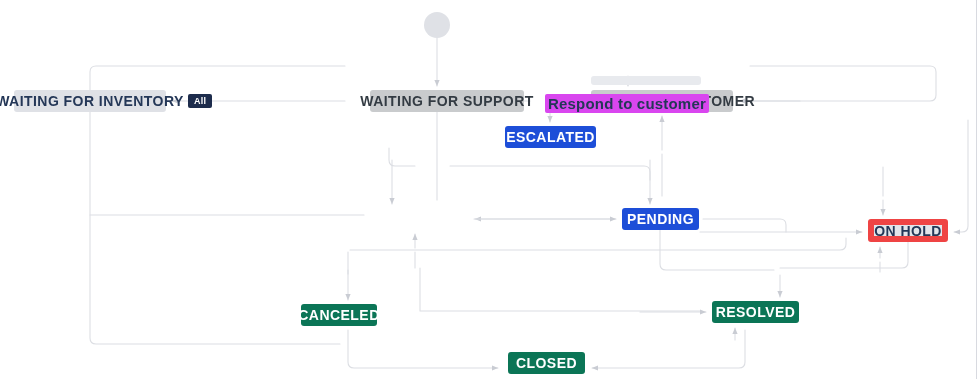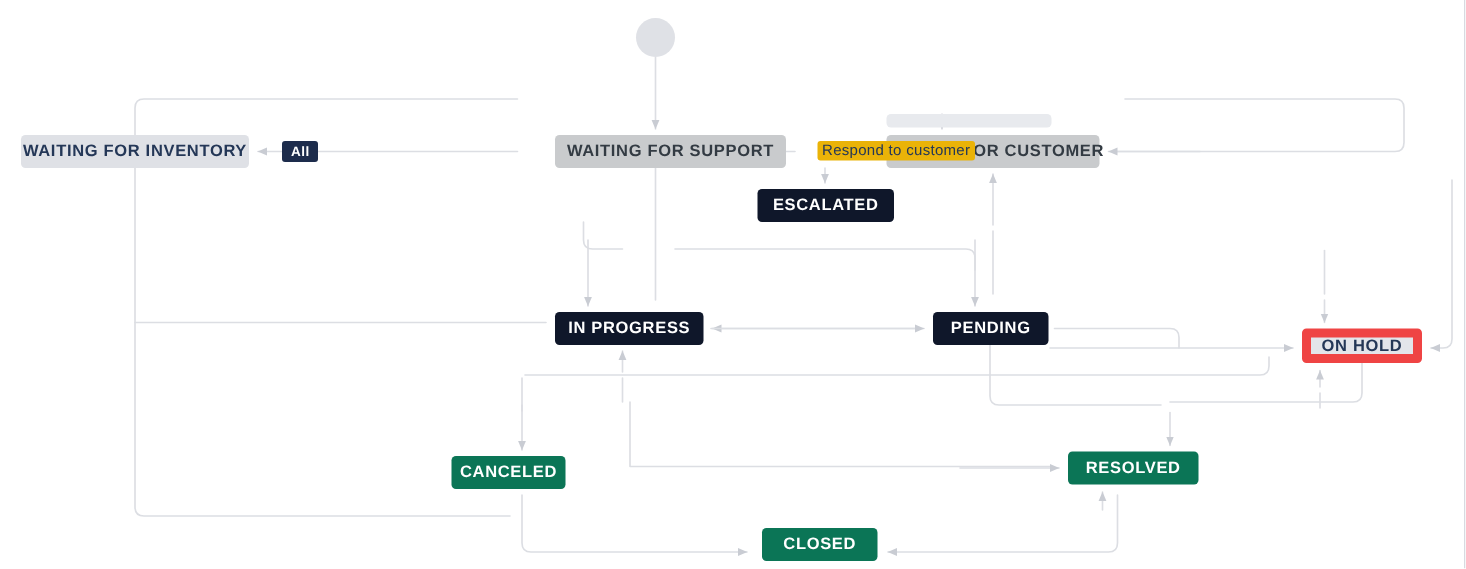--- a/index.html
+++ b/index.html
@@ -26,63 +26,63 @@
     width: 977px;
     height: 379px;
   }
   .node {
     position: absolute;
     box-sizing: border-box;
     display: flex;
     align-items: center;
     justify-content: center;
     border-radius: 3px;
-    font-size: 11px;
+    font-size: 14px;
     font-weight: bold;
     letter-spacing: 0.45px;
     white-space: nowrap;
     cursor: pointer;
     user-select: none;
   }
   .node.status-gray {
     background: #dfe1e6;
     color: #243757;
   }
   .node.status-gray-dark {
     background: #c9cbcd;
     color: #333b43;
   }
   .node.status-blue {
-    background: #0f172a;
+    background: #1d4ed8;
     color: #ffffff;
   }
   .node.status-green {
     background: #0b7556;
     color: #ffffff;
   }
   .node.status-hold {
     background: #e3e5ea;
     color: #243757;
     border: 6px solid #ef4444;
   }
   .start-node {
     position: absolute;
     width: 26px;
     height: 26px;
     border-radius: 50%;
     background: #dfe1e6;
   }
   .edge-label {
     position: absolute;
-    font-size: 10px;
-    font-weight: normal;
+    font-size: 15px;
+    font-weight: bold;
     letter-spacing: 0.2px;
     color: #243757;
     white-space: nowrap;
-    background: #eab308;
+    background: #d946ef;
     padding: 1px 3px;
     border-radius: 2px;
     cursor: pointer;
     user-select: none;
   }
   .badge {
     position: absolute;
     background: #1d2c4c;
     color: #ffffff;
     font-size: 9px;
@@ -192,23 +192,20 @@
   </div>
 
   <div class="node status-gray-dark" style="left:591px; top:90px; width:142px; height:22px;">
     <span>WAITING FOR CUSTOMER</span>
   </div>
 
   <div class="node status-blue" style="left:505px; top:126px; width:91px; height:22px;">
     <span>ESCALATED</span>
   </div>
 
-  <div class="node status-blue" style="left:370px; top:208px; width:99px; height:22px;">
-    <span>IN PROGRESS</span>
-  </div>
 
   <div class="node status-blue" style="left:622px; top:208px; width:77px; height:22px;">
     <span>PENDING</span>
   </div>
 
   <div class="node status-hold" style="left:868px; top:219px; width:80px; height:23px;">
     <span>ON HOLD</span>
   </div>
 
   <div class="node status-green" style="left:301px; top:304px; width:76px; height:22px;">

